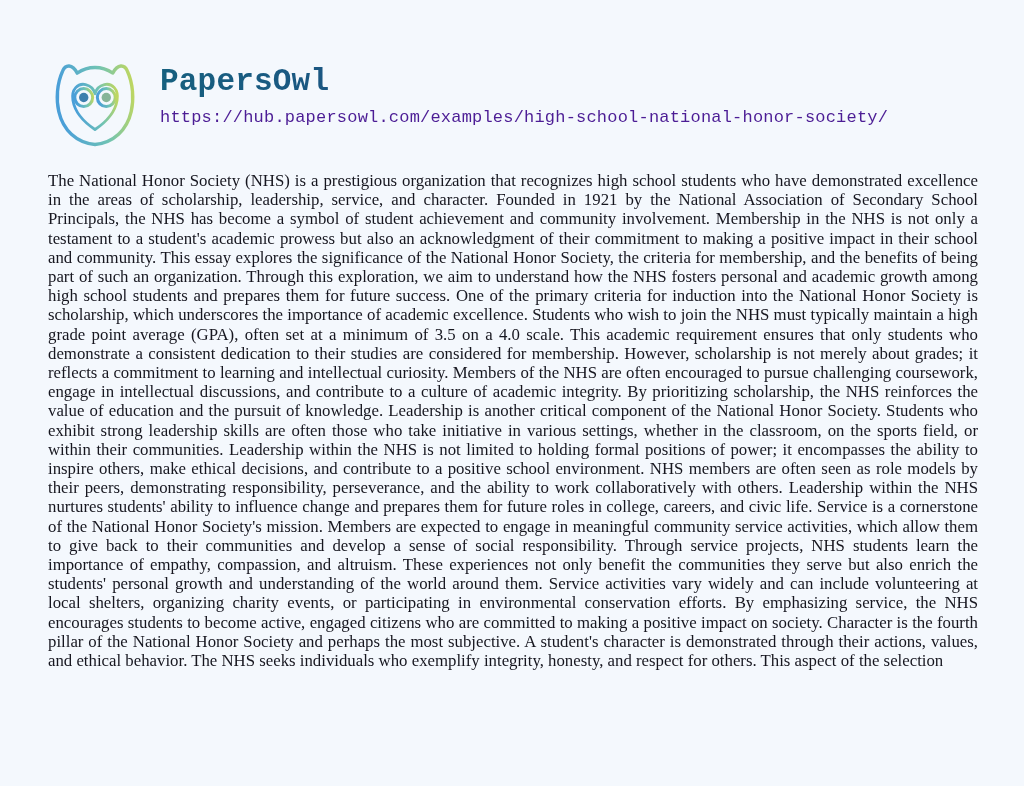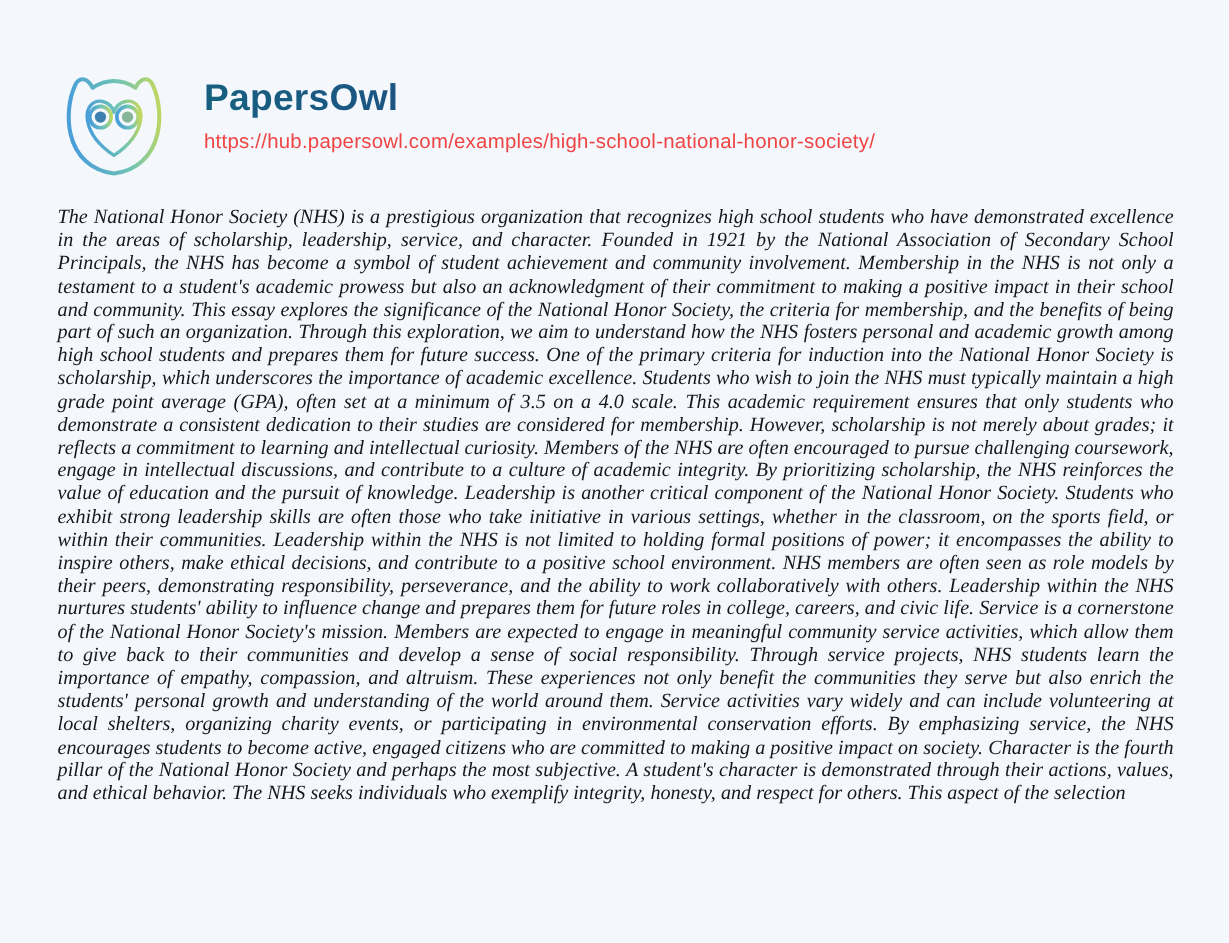--- a/index.html
+++ b/index.html
@@ -15,21 +15,22 @@
   }
   .page {
     box-sizing: border-box;
     width: 1024px;
     height: 786px;
     padding: 56px 48px 0 48px;
   }
   .header {
     display: flex;
     align-items: flex-start;
-    gap: 28px;
+    gap: 18px;
+    font-family: Liberation Mono, monospace;
   }
   .logo {
     width: 94px;
     height: 96px;
     flex: 0 0 auto;
     margin-top: 2px;
   }
   .brand-block {
     display: flex;
     flex-direction: column;
@@ -48,40 +49,39 @@
       background: linear-gradient(90deg, #16607f 0%, #224a86 55%, #2b3a8c 100%);
       -webkit-background-clip: text;
       background-clip: text;
       -webkit-text-fill-color: transparent;
       color: transparent;
     }
   }
   .brand-url {
     margin-top: 8px;
     font-size: 17px;
-    color: #ef4444;
+    color: #4c1d95;
     letter-spacing: 0.2px;
   }
   .article-title {
     margin: 26px 0 0 0;
     font-size: 28.5px;
     font-weight: 300;
     color: #3c434c;
     letter-spacing: 0.2px;
     line-height: 1.15;
   }
   .article-body {
     margin: 17px 0 0 0;
     width: 930px;
     font-family: "Liberation Serif", serif;
     font-size: 16.8px;
     line-height: 19.2px;
     color: #16161f;
     text-align: justify;
-    font-style: italic;
   }
 </style>
 </head>
 <body>
 
 <div class="page">
 
   <div class="header">
 
     <span class="logo">

